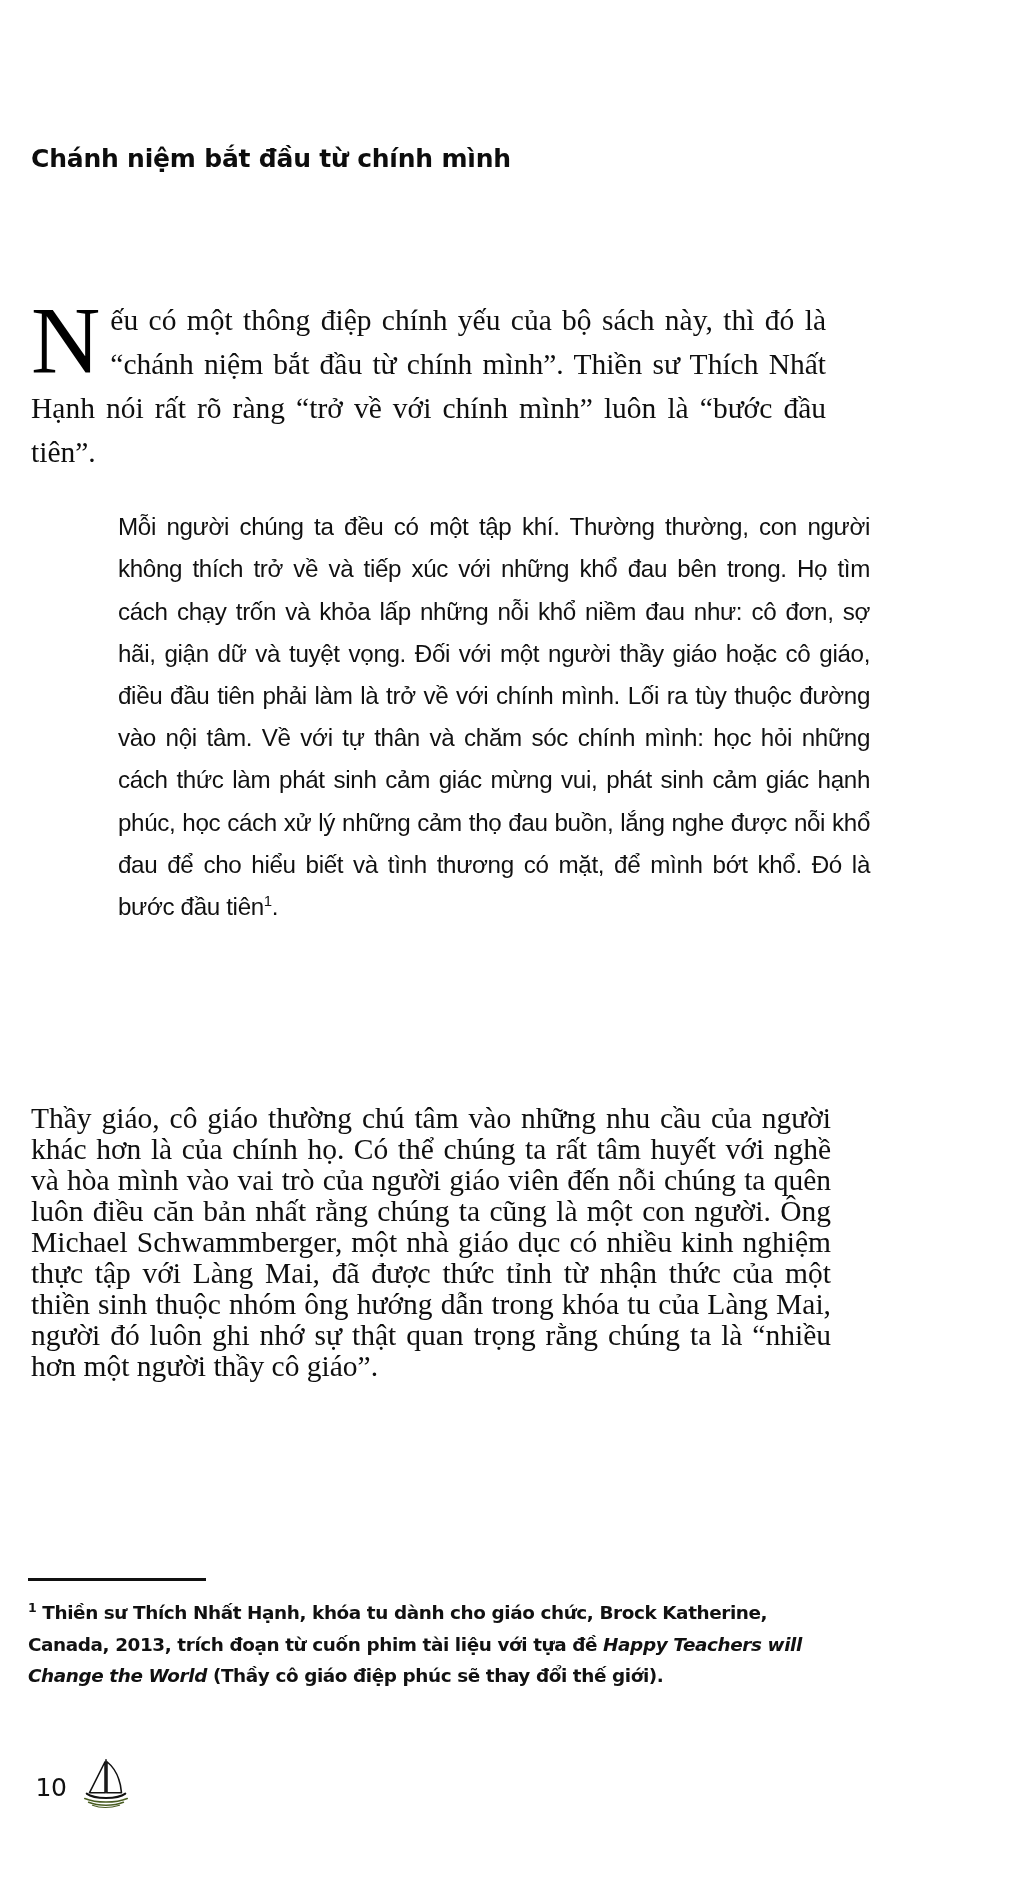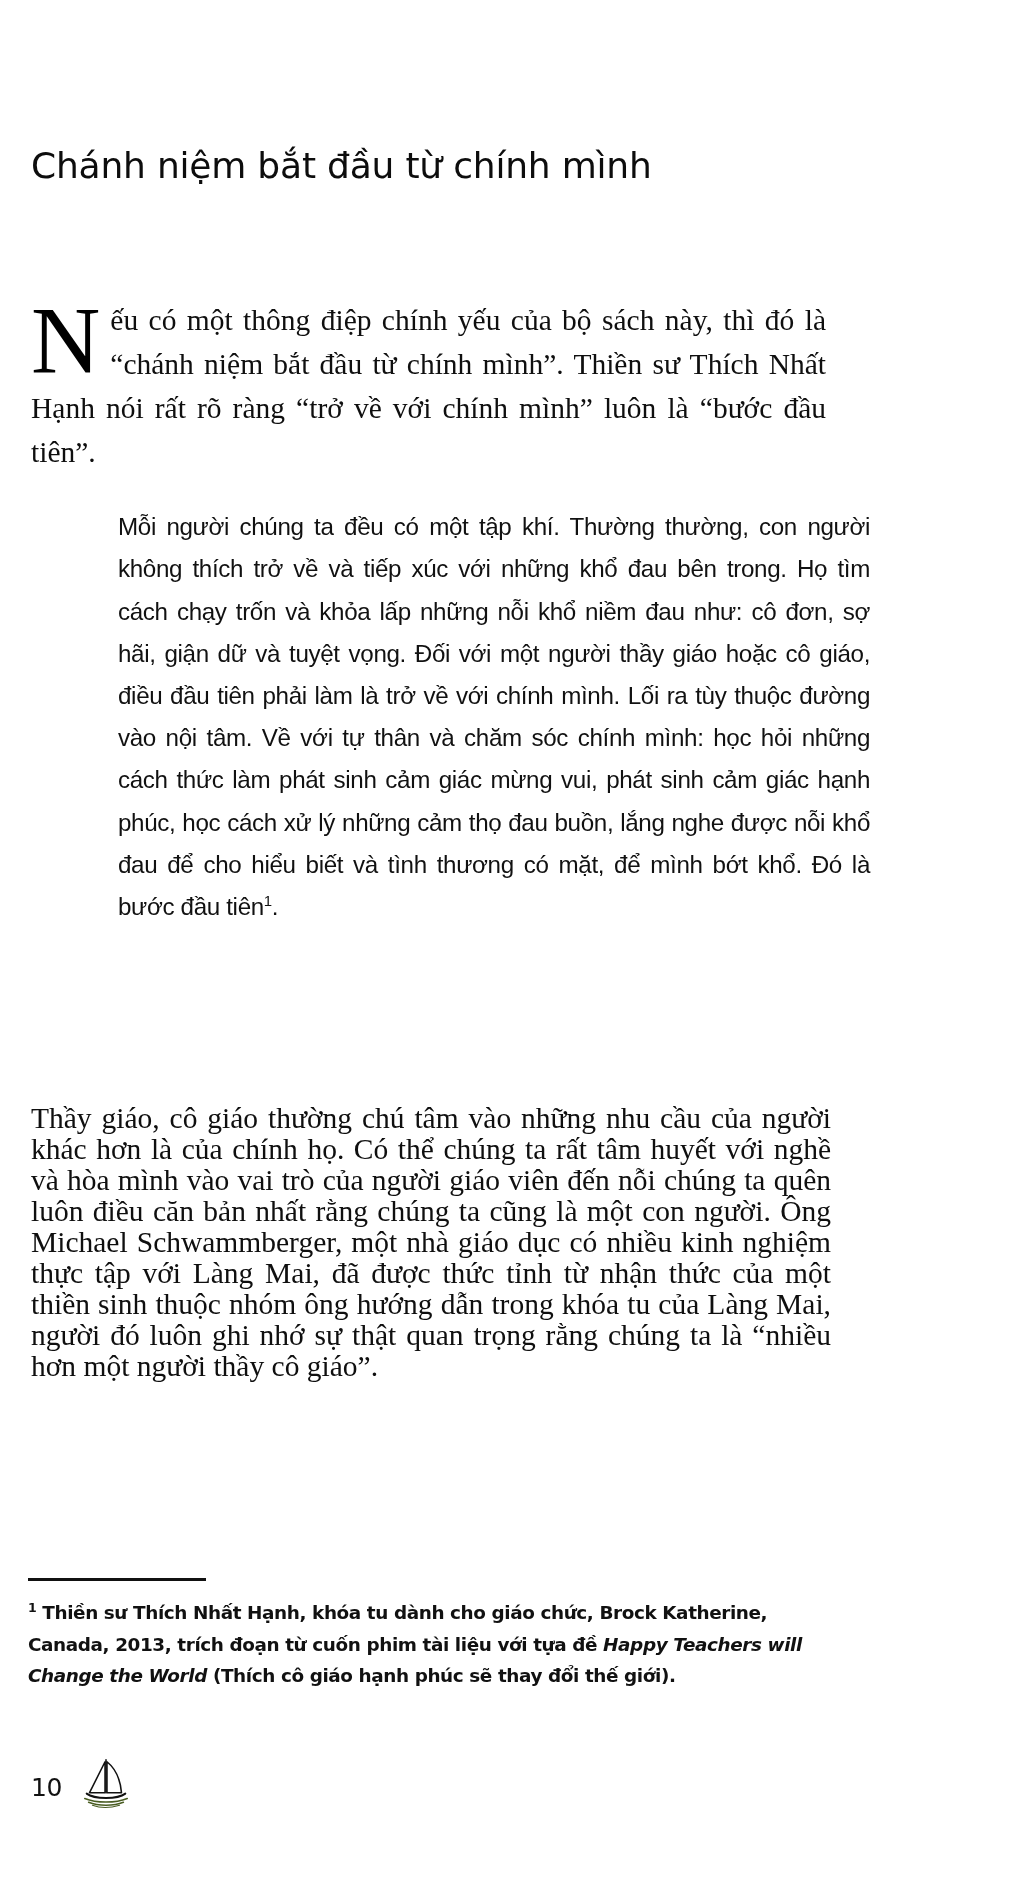--- a/index.html
+++ b/index.html
@@ -22,22 +22,22 @@
     background: #ffffff;
   }
 
   
   .chapter-title {
     position: absolute;
     left: 31px;
     top: 96px;
     width: 900px;
     font-family: "DejaVu Sans", sans-serif;
-    font-weight: normal;
-    font-size: 36px;
+    font-weight: bold;
+    font-size: 25px;
     letter-spacing: -0.2px;
     color: #0d0d0d;
     line-height: 1.2;
     margin-top: 48px;
   }
 
   
   .lead-para {
     position: absolute;
     left: 31px;
@@ -128,20 +128,21 @@
   }
 
   
   .footer {
     position: absolute;
     left: 31px;
     top: 1758px;
     display: flex;
     align-items: center;
     gap: 0px;
+    text-align: center;
   }
   .footer .page-num {
     font-family: "DejaVu Sans", sans-serif;
     font-size: 25px;
     color: #111111;
     letter-spacing: -0.3px;
     min-width: 40px;
   }
   .footer .boat {
     width: 58px;
@@ -172,21 +173,21 @@
 
   <blockquote class="blockquote">
     <span>Mỗi người chúng ta đều có một tập khí. Thường thường, con người không thích trở về và tiếp xúc với những khổ đau bên trong. Họ tìm cách chạy trốn và khỏa lấp những nỗi khổ niềm đau như: cô đơn, sợ hãi, giận dữ và tuyệt vọng. Đối với một người thầy giáo hoặc cô giáo, điều đầu tiên phải làm là trở về với chính mình. Lối ra tùy thuộc đường vào nội tâm. Về với tự thân và chăm sóc chính mình: học hỏi những cách thức làm phát sinh cảm giác mừng vui, phát sinh cảm giác hạnh phúc, học cách xử lý những cảm thọ đau buồn, lắng nghe được nỗi khổ đau để cho hiểu biết và tình thương có mặt, để mình bớt khổ. Đó là bước đầu tiên</span><sup>1</sup><span>.</span>
   </blockquote>
 
   <p class="body-para">Thầy giáo, cô giáo thường chú tâm vào những nhu cầu của người khác hơn là của chính họ. Có thể chúng ta rất tâm huyết với nghề và hòa mình vào vai trò của người giáo viên đến nỗi chúng ta quên luôn điều căn bản nhất rằng chúng ta cũng là một con người. Ông Michael Schwammberger, một nhà giáo dục có nhiều kinh nghiệm thực tập với Làng Mai, đã được thức tỉnh từ nhận thức của một thiền sinh thuộc nhóm ông hướng dẫn trong khóa tu của Làng Mai, người đó luôn ghi nhớ sự thật quan trọng rằng chúng ta là “nhiều hơn một người thầy cô giáo”.</p>
 
   <div class="footnote-rule"></div>
 
   <div class="footnote">
-    <sup>1</sup><span> Thiền sư Thích Nhất Hạnh, khóa tu dành cho giáo chức, Brock Katherine, Canada, 2013, trích đoạn từ cuốn phim tài liệu với tựa đề </span><span class="ital">Happy Teachers will Change the World</span><span> (Thích cô giáo hạnh phúc sẽ thay đổi thế giới).</span>
+    <sup>1</sup><span> Thiền sư Thích Nhất Hạnh, khóa tu dành cho giáo chức, Brock Katherine, Canada, 2013, trích đoạn từ cuốn phim tài liệu với tựa đề </span><span class="ital">Happy Teachers will Change the World</span><span> (Thầy cô giáo điệp phúc sẽ thay đổi thế giới).</span>
   </div>
 
   <div class="footer">
     <span class="page-num">10</span>
 
     <span class="boat">
       <svg viewBox="0 0 60 60" width="58" height="58" aria-hidden="true">
         <g fill="none" stroke="#111111" stroke-width="1.6" stroke-linecap="round" stroke-linejoin="round">
 
           <line x1="30" y1="6" x2="30" y2="40"></line>

